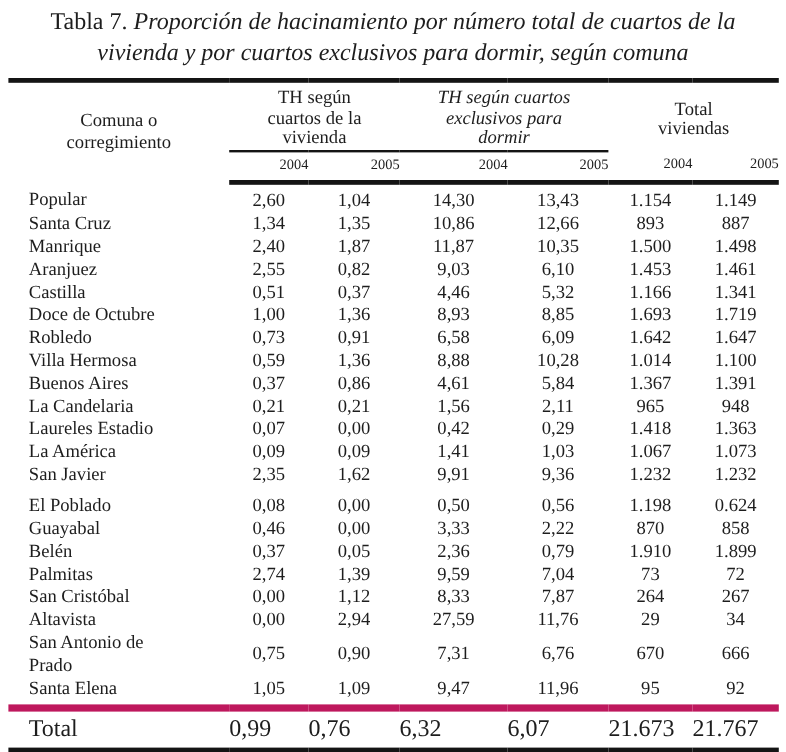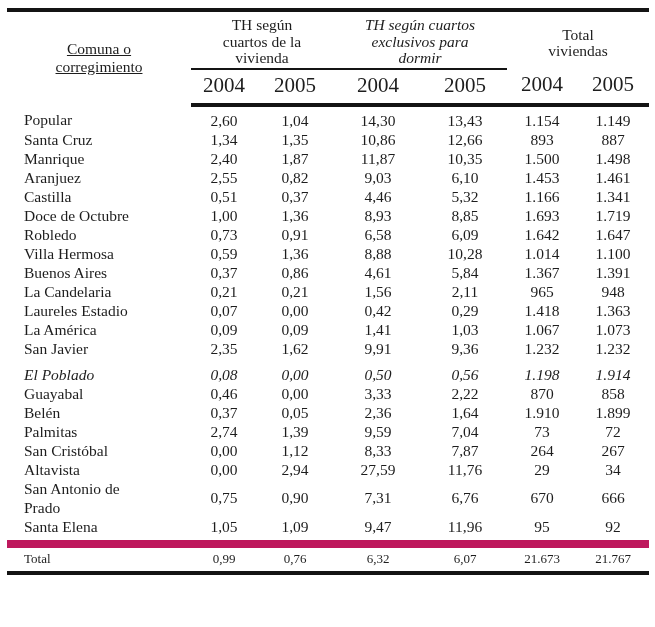--- a/index.html
+++ b/index.html
@@ -40,69 +40,73 @@
   col.c7 { width:72px; }
 
   th { font-weight:normal; }
 
   .col1head {
     text-align:center;
     vertical-align:middle;
     font-size:15.5px;
     line-height:18px;
   }
-  .col1head span { display:inline-block; max-width:120px;text-decoration:underline; }
+  .col1head span { display:inline-block; max-width:120px; }
 
   .grp {
     text-align:center;
     vertical-align:bottom;
     font-size:15.5px;
     line-height:16.5px;
     padding-top:5px;
   }
   .grp span { display:inline-block; }
   .grp.g1 span { max-width:100px; }
   .grp.g2 span { max-width:122px;font-style:italic; }
   .grp.g3 span { max-width:80px; padding-bottom:8px; }
   .grp-underline { border-bottom:2px solid #141414; }
 
   .years th {
-    text-align:center;
-    font-size:21px;
+    text-align:right;
+    font-size:12px;
     padding:3px 0 5px 0;
     border-bottom:4px solid #141414;
   }
 
   tbody td {
     font-size:15.5px;
     line-height:19px;
     padding:0;
     vertical-align:middle;
   }
   td.name { text-align:left; padding-left:17px; }
   td.name span { display:inline-block; max-width:128px; vertical-align:top; }
   td.num  { text-align:center; }
   tbody tr:first-child td { padding-top:4px;margin-top:44px; }
-  tbody tr:nth-child(14) td { padding-top:7px;font-style:italic; }   
+  tbody tr:nth-child(14) td { padding-top:7px; }   
   tbody tr:last-child td { padding-bottom:4px; }
 
   tfoot td {
-    font-size:13px;
-    border-top:8px solid #be185d;
+    font-size:20px;
+    border-top:6px solid #be185d;
     border-bottom:4px solid #141414;
     padding:3px 0 4px 0;
   }
   tfoot td.name { padding-left:17px; }
-  tfoot td.num  { text-align:center; }
+  tfoot td.num  { text-align:left; }
 </style>
 </head>
 <body>
 
 <div class="page">
 
+  <div class="title">
+    <span class="title-label">Tabla 7.</span>
+    <span class="title-text">Proporción de hacinamiento por número total de cuartos de la vivienda y por cuartos exclusivos para dormir, según comuna</span>
+  </div>
 
   <table>
     <colgroup>
       <col class="c1">
         <col class="c2">
         <col class="c3">
         <col class="c4">
         <col class="c5">
         <col class="c6">
         <col class="c7">
@@ -241,37 +245,37 @@
     <td class="num">1.232</td>
     <td class="num">1.232</td>
   </tr>
         <tr>
     <td class="name"><span>El Poblado</span></td>
     <td class="num">0,08</td>
     <td class="num">0,00</td>
     <td class="num">0,50</td>
     <td class="num">0,56</td>
     <td class="num">1.198</td>
-    <td class="num">1.914</td>
+    <td class="num">0.624</td>
   </tr>
         <tr>
     <td class="name"><span>Guayabal</span></td>
     <td class="num">0,46</td>
     <td class="num">0,00</td>
     <td class="num">3,33</td>
     <td class="num">2,22</td>
     <td class="num">870</td>
     <td class="num">858</td>
   </tr>
         <tr>
     <td class="name"><span>Belén</span></td>
     <td class="num">0,37</td>
     <td class="num">0,05</td>
     <td class="num">2,36</td>
-    <td class="num">1,64</td>
+    <td class="num">0,79</td>
     <td class="num">1.910</td>
     <td class="num">1.899</td>
   </tr>
         <tr>
     <td class="name"><span>Palmitas</span></td>
     <td class="num">2,74</td>
     <td class="num">1,39</td>
     <td class="num">9,59</td>
     <td class="num">7,04</td>
     <td class="num">73</td>

